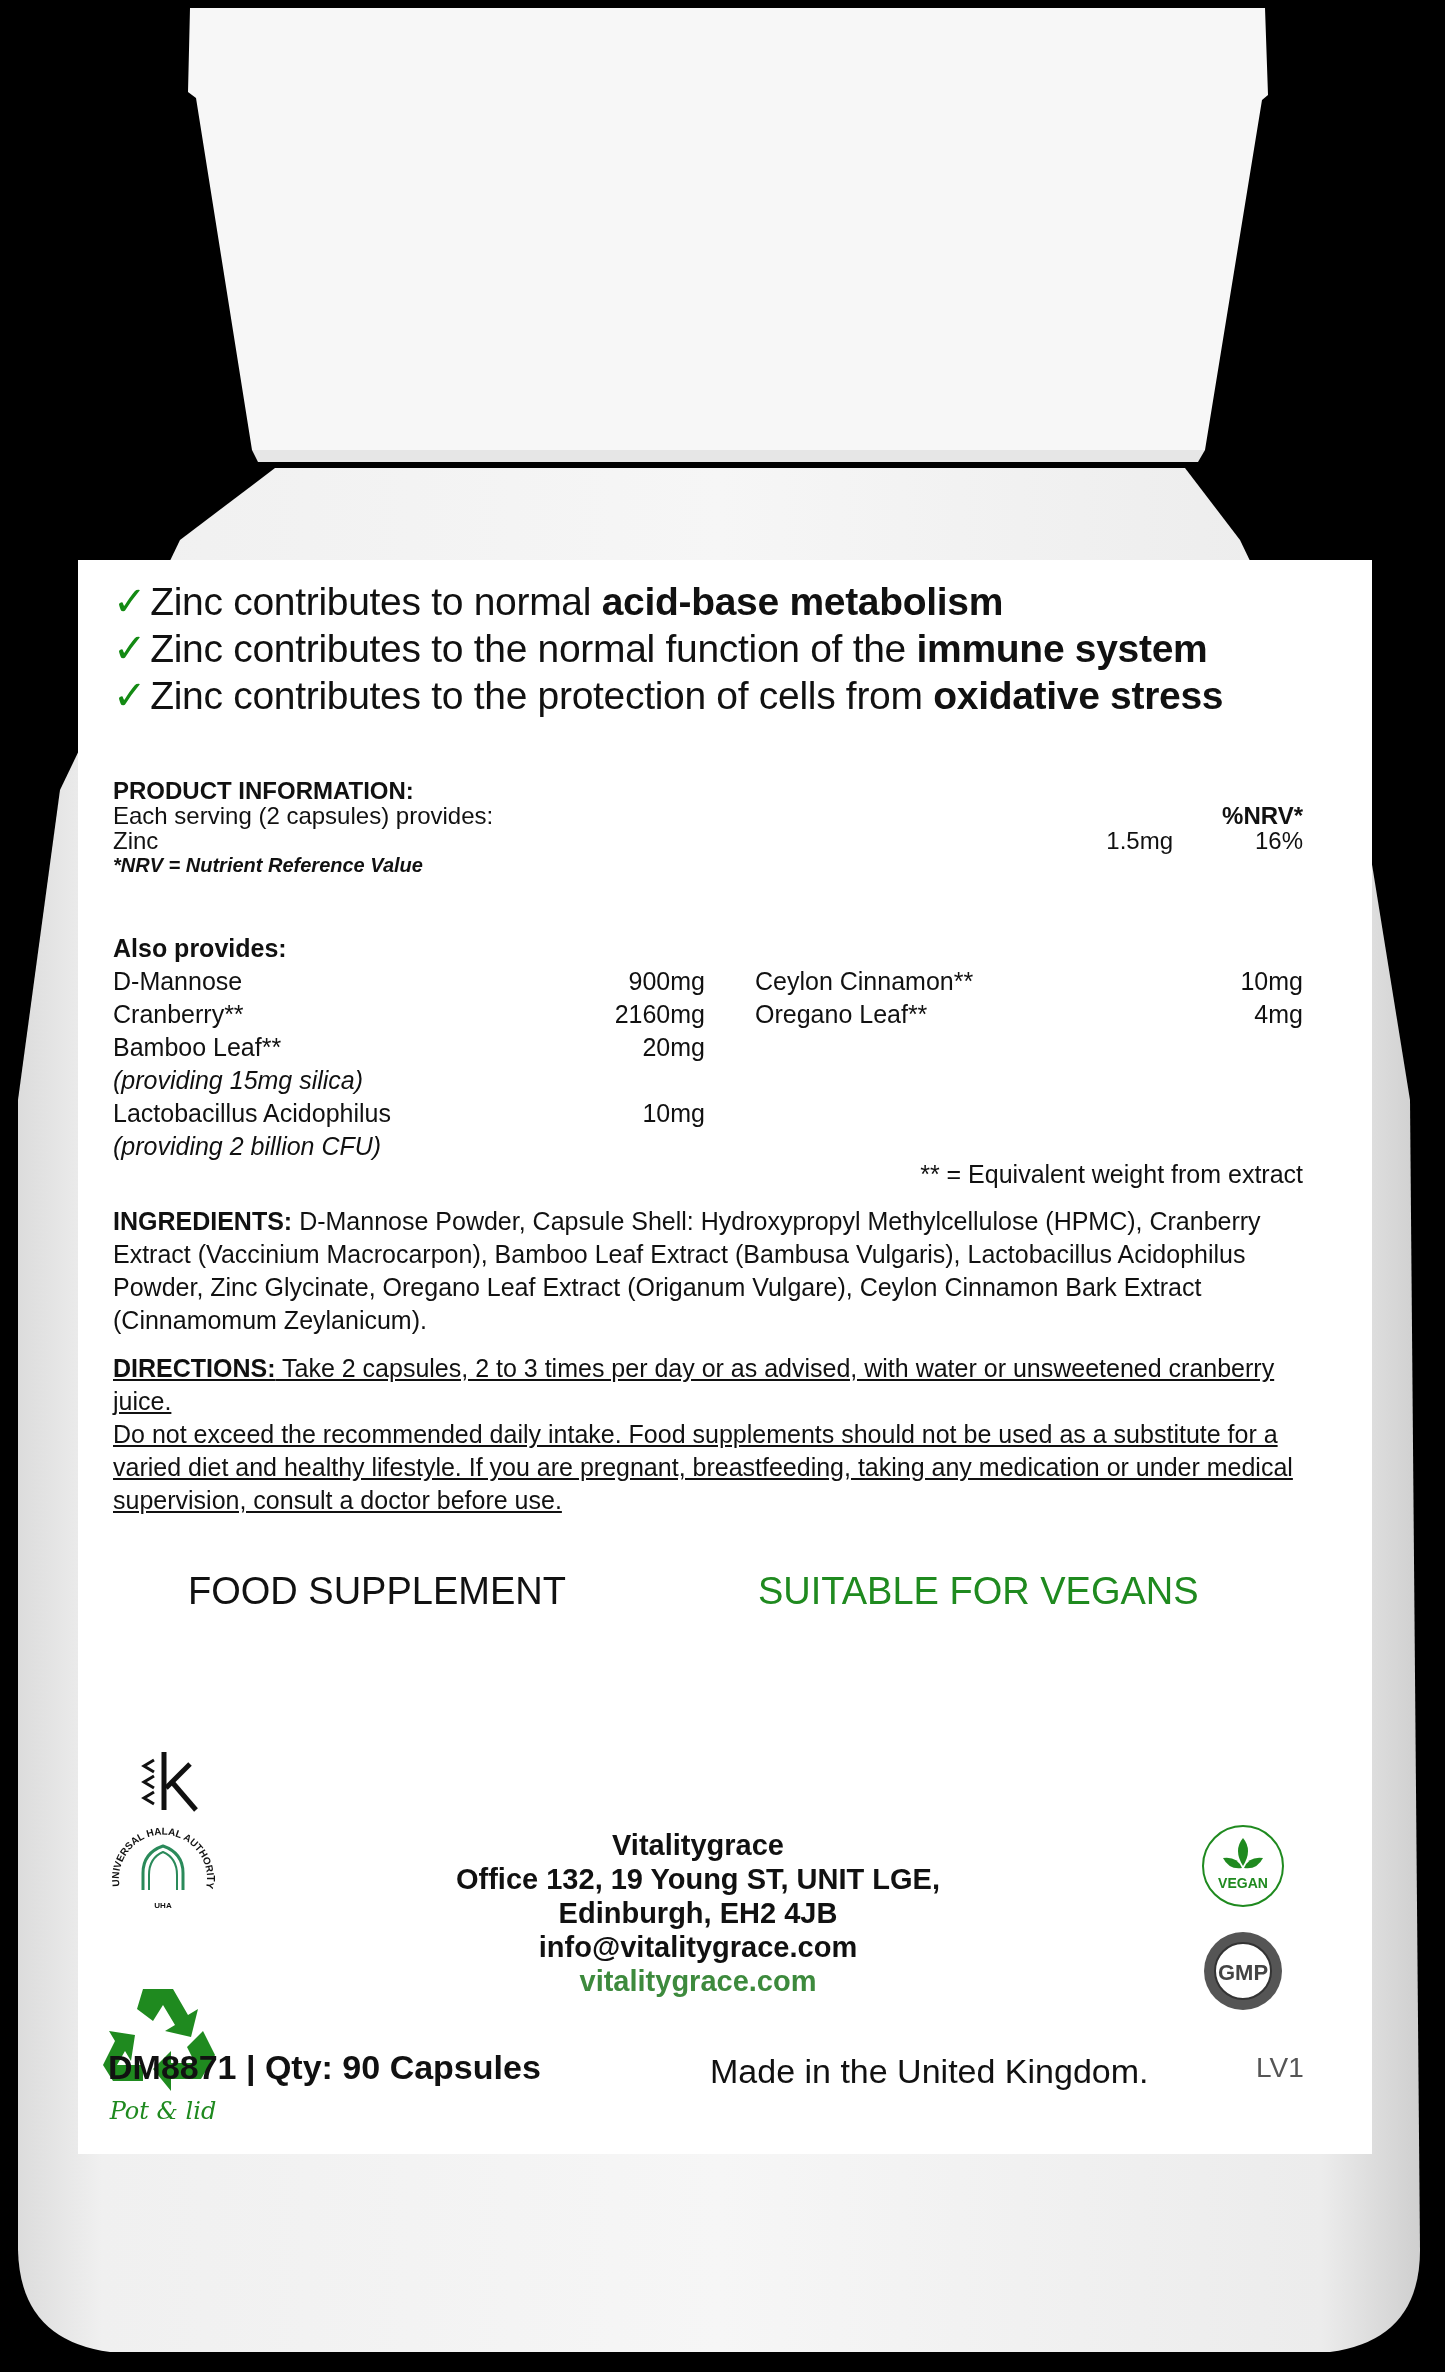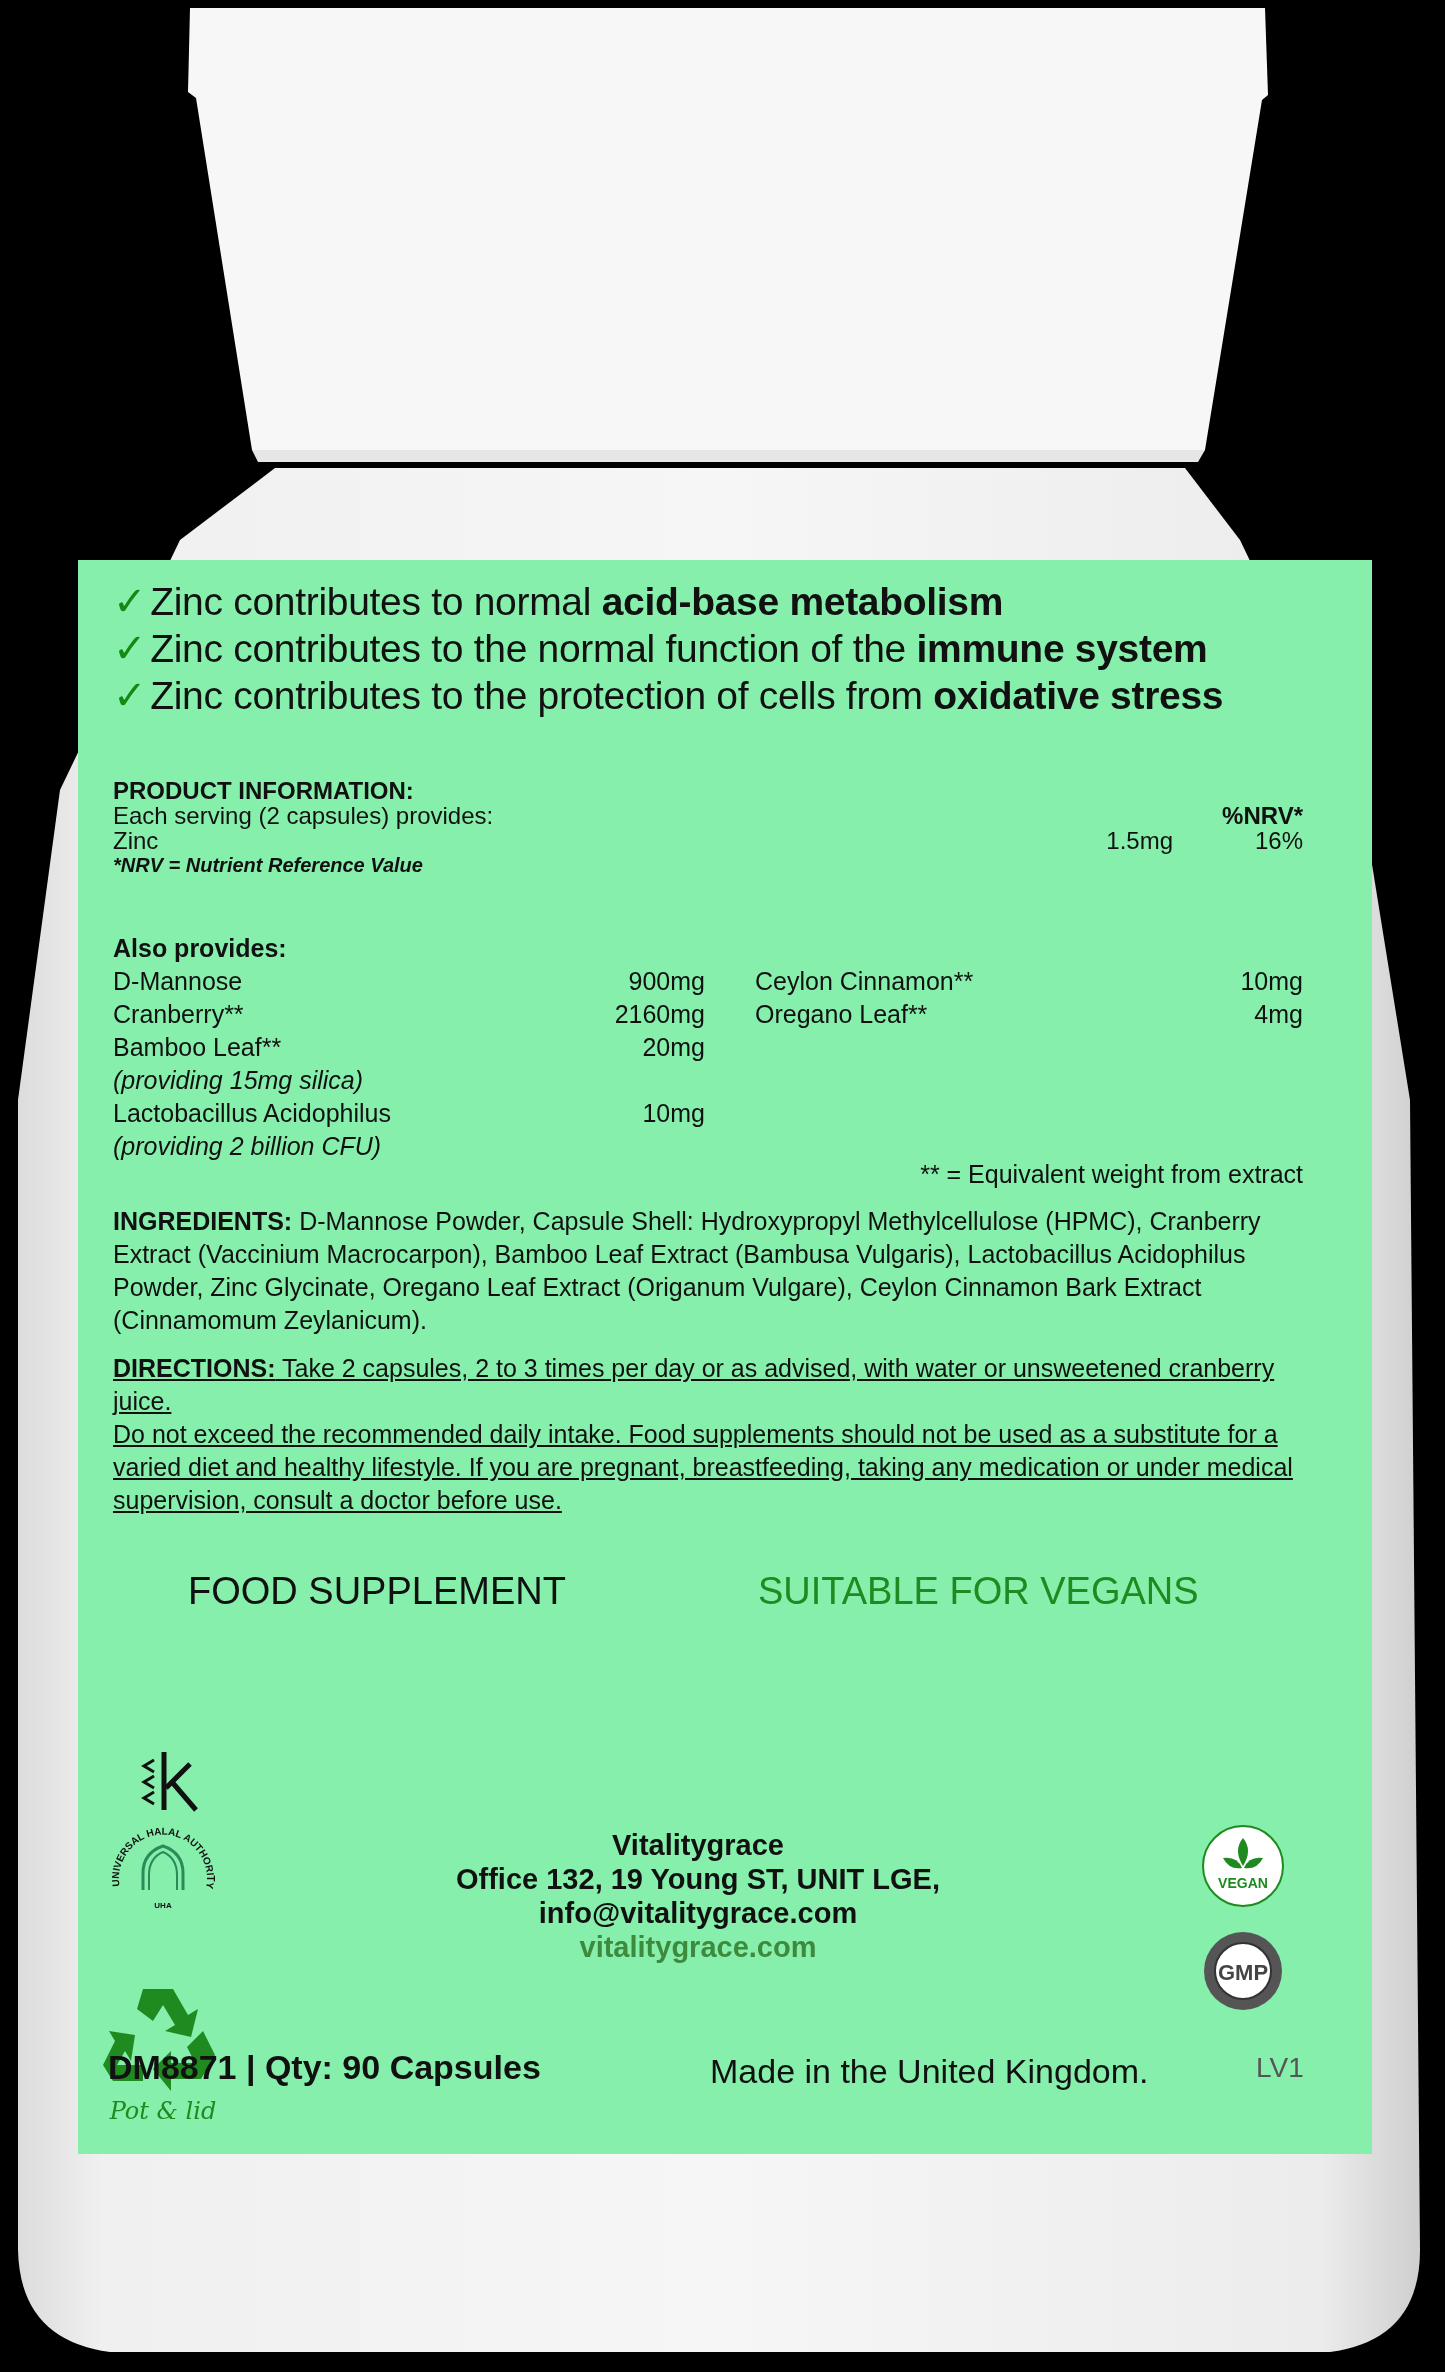--- a/index.html
+++ b/index.html
@@ -4,21 +4,21 @@
 <style>
   html, body { margin: 0; padding: 0; }
   body {
     width: 1445px; height: 2372px; background: #000;
     position: relative; overflow: hidden;
     font-family: "Liberation Sans", sans-serif; color: #111;
   }
   .bottle { position: absolute; left: 0; top: 0; width: 1445px; height: 2372px; }
   .label {
     position: absolute; left: 78px; top: 560px; width: 1294px; height: 1594px;
-    background: #86efac; box-sizing: border-box;
+    background: #ffffff; box-sizing: border-box;
   }
   .abs { position: absolute; }
   .claims { left: 35px; top: 18px; }
   .claim { font-size: 39px; line-height: 46px; white-space: nowrap; color: #111; letter-spacing: -0.3px; }
   .claim .check { color: #138a13; font-size: 40px; margin-right: 4px; }
   .claim b { font-weight: bold; }
 
   .pi { left: 35px; top: 218px; width: 1190px; font-size: 24px; line-height: 25px; }
   .pi .h { font-weight: bold; }
   .row { position: relative; height: 25px; }
@@ -151,20 +151,21 @@
       <path d="M40 10 L70 10 L85 36 L95 30 L88 58 L62 52 L72 46 L60 26 L50 42 L34 30 Z" fill="#1f8a1f"></path>
       <path d="M100 60 L112 84 L98 108 L68 108 L68 120 L50 98 L68 80 L68 92 L92 92 L84 76 Z" fill="#1f8a1f" transform="translate(0,-8)"></path>
       <path d="M12 62 L6 52 L32 56 L28 82 L22 72 L14 86 L40 86 L40 102 L10 102 L0 86 Z" fill="#1f8a1f"></path>
     </svg>
     <div style="color:#1f8a1f;font-style:italic;font-size:24px;font-family:'DejaVu Serif',serif;text-align:center;margin-top:-4px">Pot &amp; lid</div>
   </div>
 
   <div class="abs addr">
     <div>Vitalitygrace</div>
     <div>Office 132, 19 Young ST, UNIT LGE,</div>
+    <div>Edinburgh, EH2 4JB</div>
     <div>info@vitalitygrace.com</div>
     <div class="web">vitalitygrace.com</div>
   </div>
 
   <svg class="abs vegan" viewBox="0 0 84 84">
     <circle cx="42" cy="42" r="40" fill="#fff" stroke="#1f8a1f" stroke-width="2"></circle>
     <path d="M42 14 Q52 26 42 42 Q32 26 42 14 Z" fill="#1f8a1f"></path>
     <path d="M22 34 Q36 32 41 44 Q28 46 22 34 Z" fill="#1f8a1f"></path>
     <path d="M62 34 Q48 32 43 44 Q56 46 62 34 Z" fill="#1f8a1f"></path>
     <text x="42" y="64" font-size="14" font-weight="bold" text-anchor="middle" fill="#1f8a1f" font-family="Liberation Sans, sans-serif">VEGAN</text>

